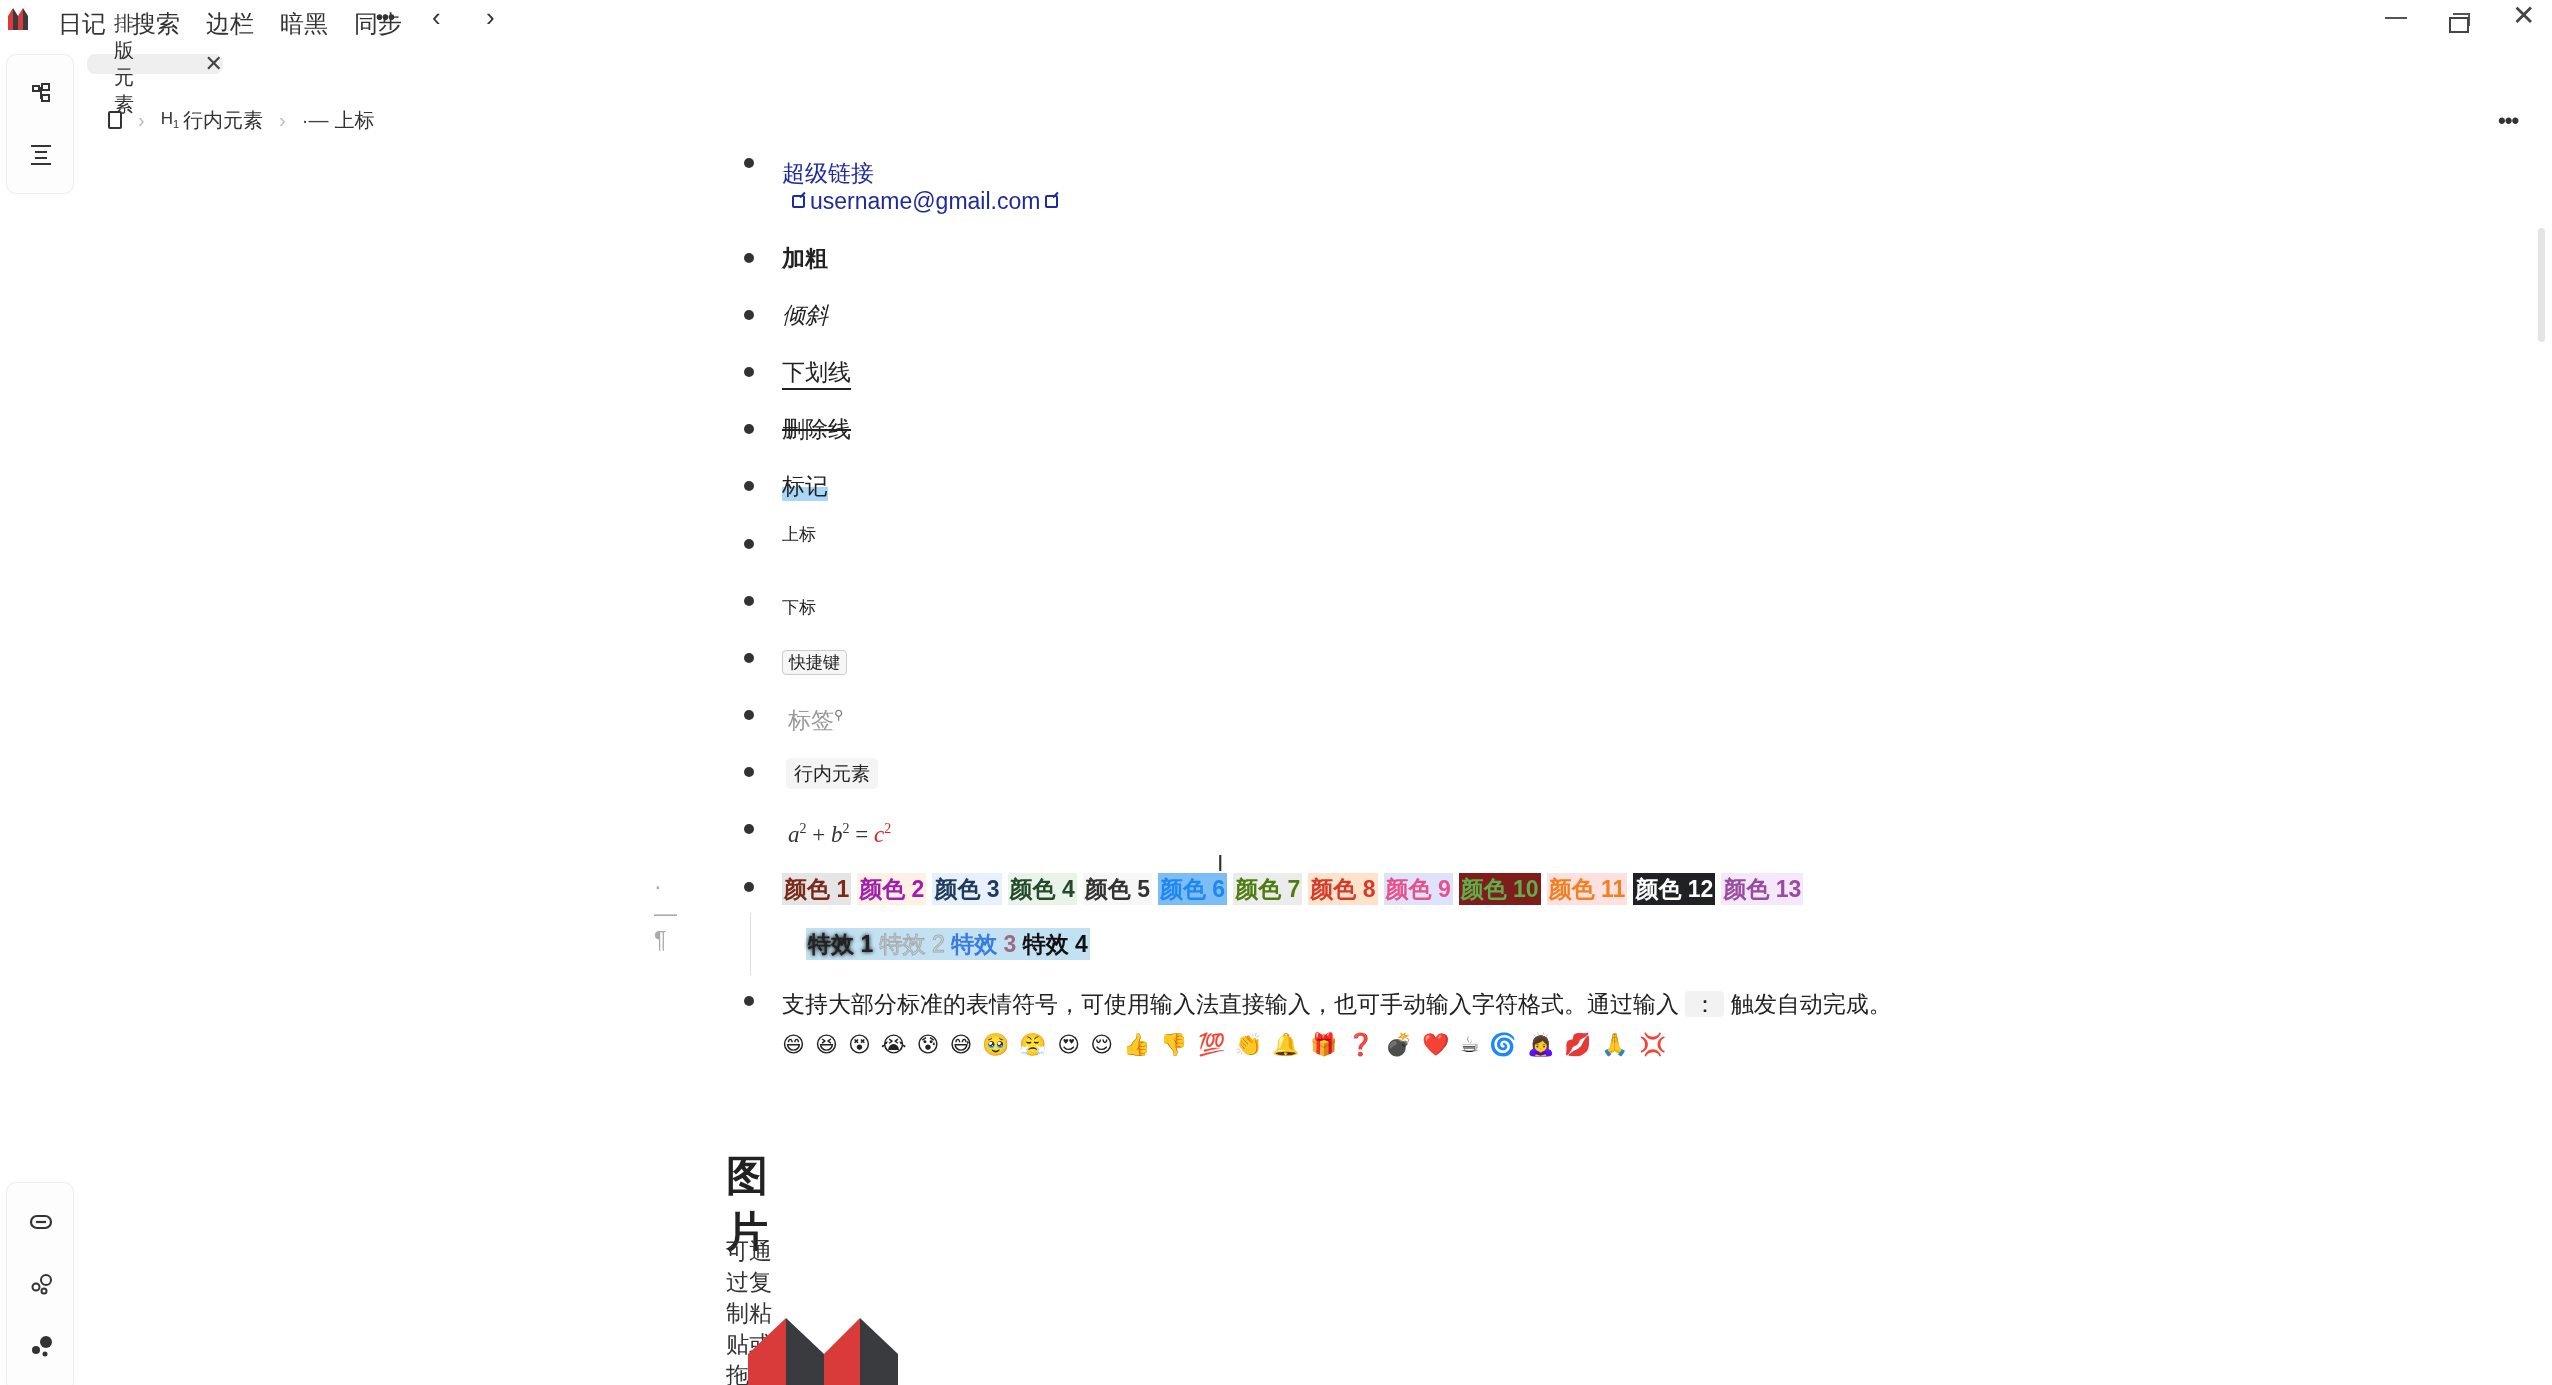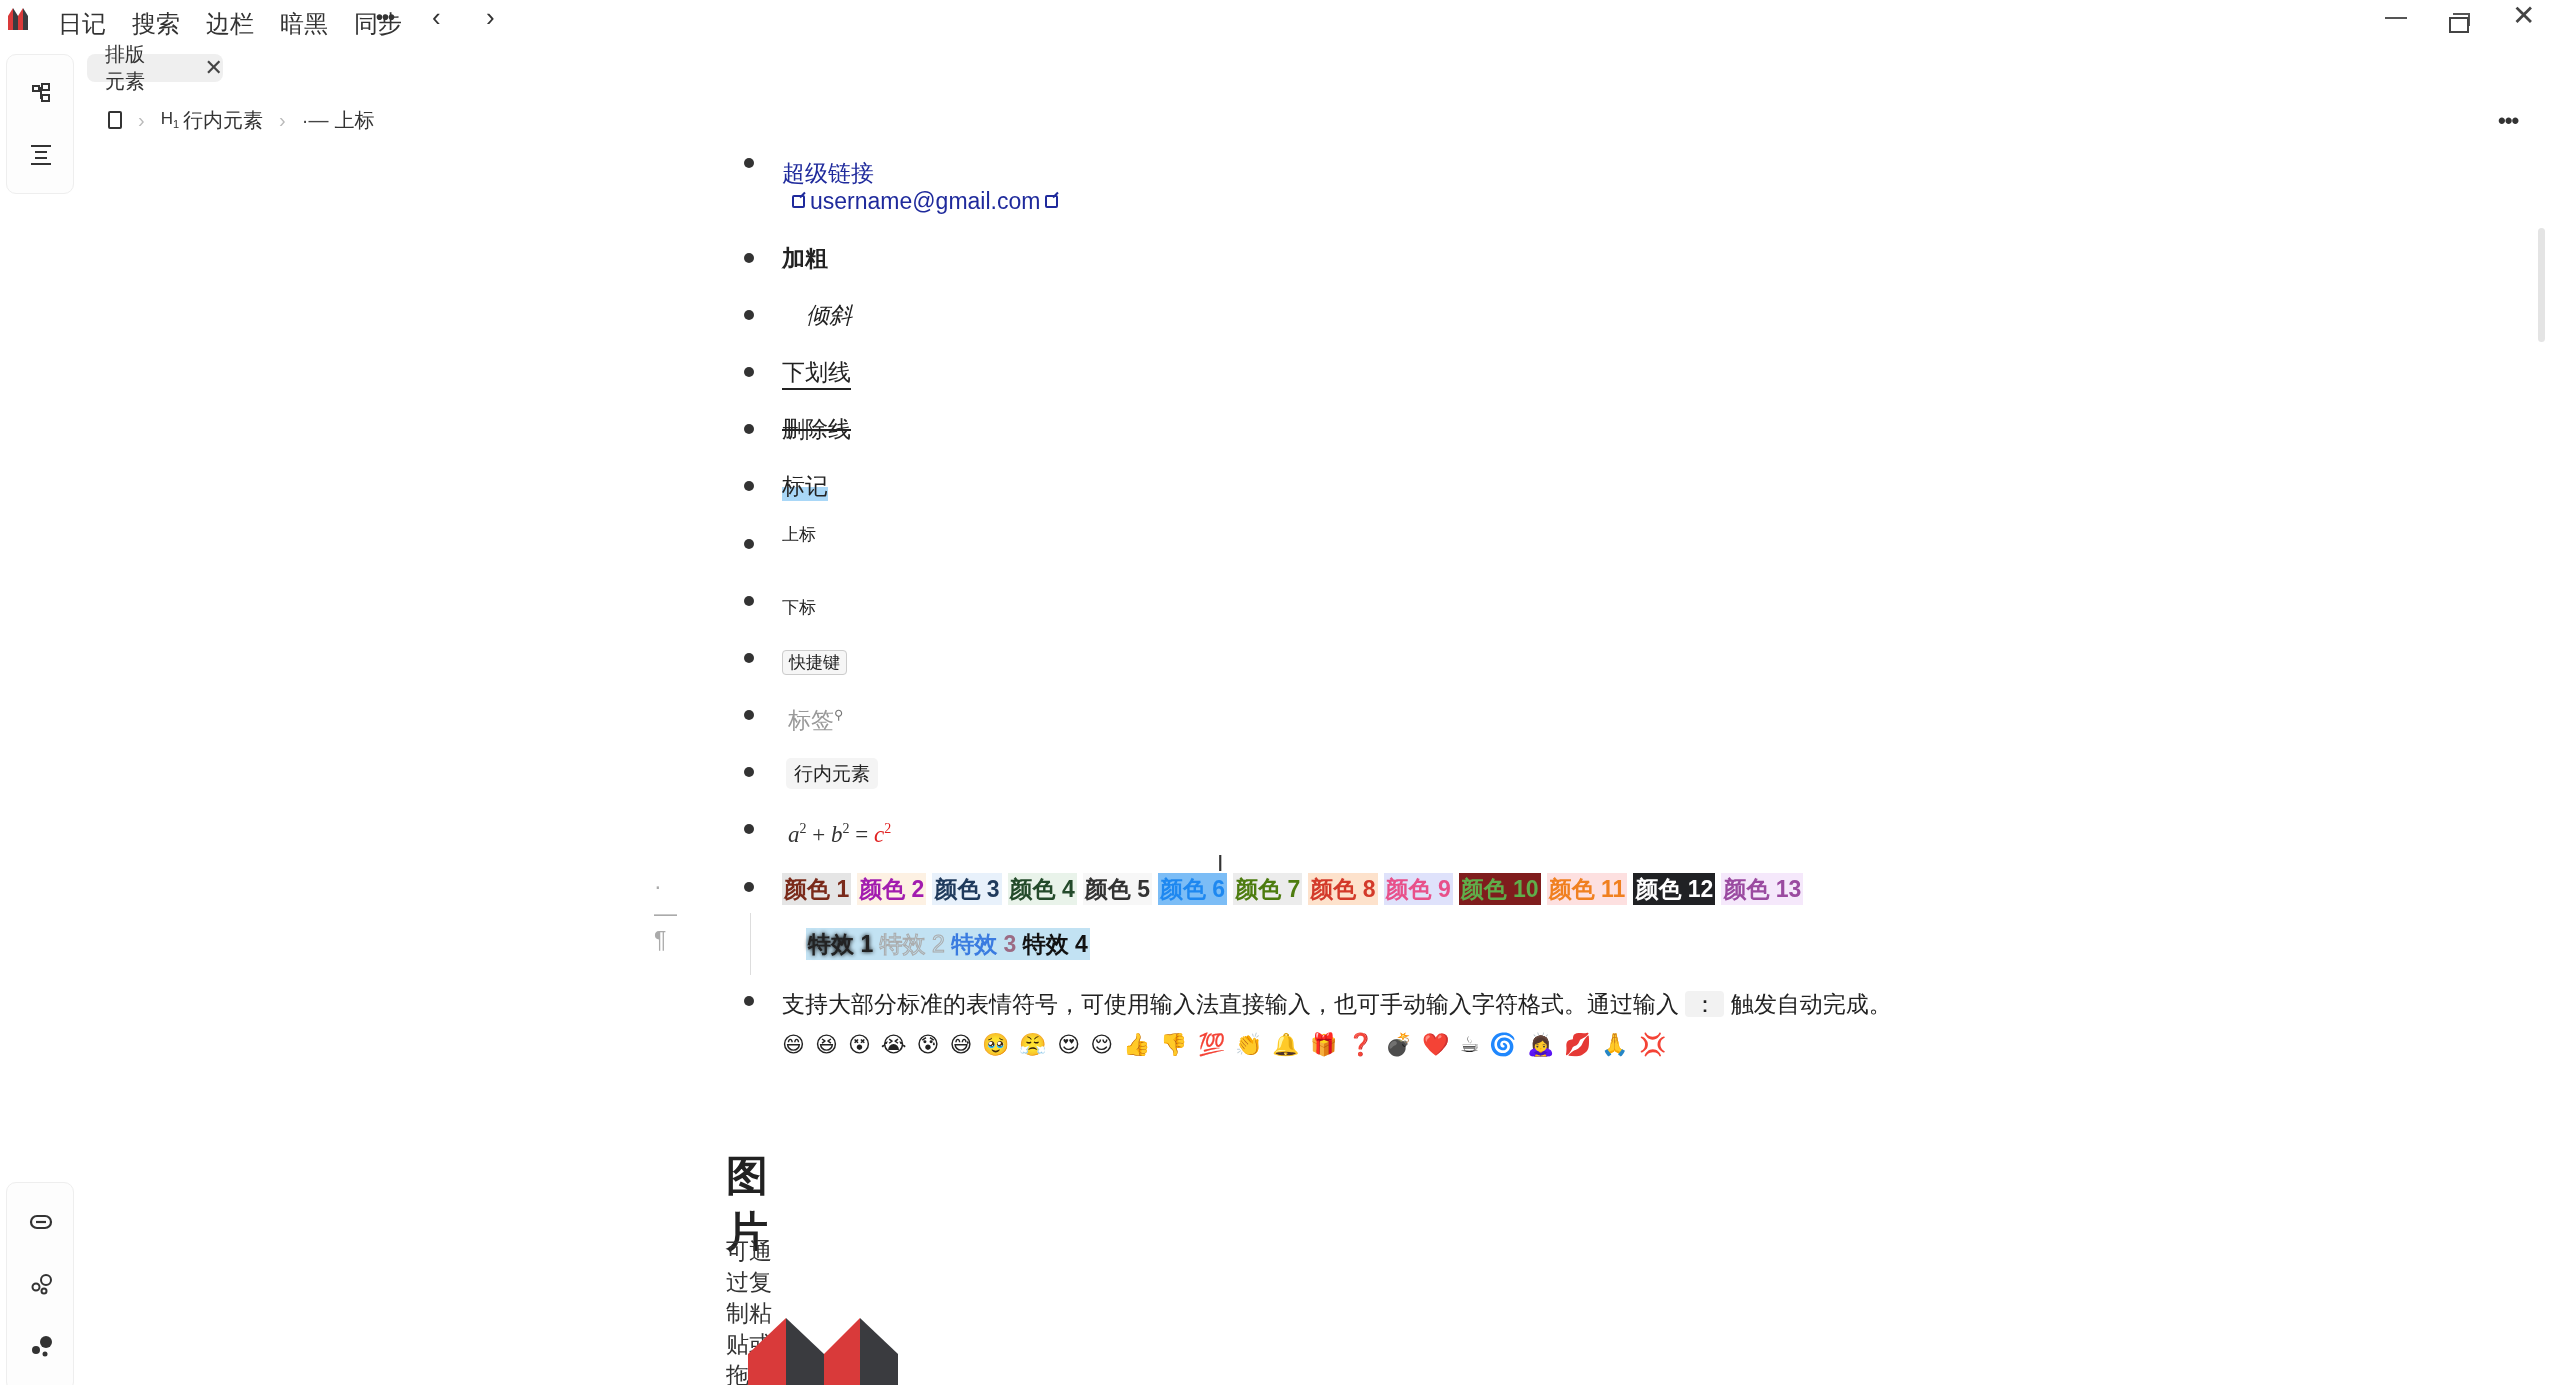--- a/index.html
+++ b/index.html
@@ -19,21 +19,21 @@
   .win-max::before { content: ""; position: absolute; left: 4px; top: 0; width: 15px; height: 11px; border: 2px solid #555; border-bottom: none; border-left: none; }
   .win-max::after { content: ""; position: absolute; left: 0; top: 4px; width: 16px; height: 12px; border: 2px solid #444; background: #fff; }
   .win-close { position: absolute; left: 2512px; top: 2px; font-size: 28px; color: #444; line-height: 1; }
 
   
   .dock-top { position: absolute; left: 6px; top: 54px; width: 68px; height: 140px; border: 1px solid #eee; border-radius: 10px; background: #fdfdfd; }
   .dock-bottom { position: absolute; left: 6px; top: 1182px; width: 68px; height: 210px; border: 1px solid #eee; border-radius: 10px; background: #fdfdfd; }
   .dock-icon { position: absolute; left: 0; width: 68px; text-align: center; color: #333; font-size: 24px; cursor: pointer; }
 
   
-  .tab { position: absolute; left: 87px; top: 54px; height: 28px; width: 136px; background: #efefef; border-radius: 8px; display: flex; align-items: center; padding-left: 18px; font-size: 20px; color: #333; gap: 44px; }
+  .tab { position: absolute; left: 87px; top: 54px; height: 20px; width: 136px; background: #efefef; border-radius: 8px; display: flex; align-items: center; padding-left: 27px; font-size: 20px; color: #333; gap: 44px; }
   .tab-close { margin-left: 14px; font-size: 22px; color: #444; cursor: pointer; }
 
   
   .breadcrumb { position: absolute; left: 108px; top: 105px; height: 30px; display: flex; align-items: center; font-size: 20px; color: #333; }
   .bc-sep { color: #bbb; margin: 0 16px; font-size: 20px; }
   .bc-doc { width: 14px; height: 18px; border: 2px solid #333; border-radius: 2px; position: relative; }
   .bc-h1 { font-size: 17px; margin-right: 4px; }
   .bc-h1 sub { font-size: 11px; }
   .bc-dash { color: #444; margin-right: 6px; }
   .page-more { position: absolute; left: 2498px; top: 108px; font-size: 22px; font-weight: bold; color: #333; letter-spacing: -1px; }
@@ -43,21 +43,21 @@
 
   
   .content { position: absolute; left: 0; top: 0; }
   .li { position: absolute; left: 782px; font-size: 23px; line-height: 30px; white-space: nowrap; }
   .bullet { position: absolute; left: 744px; width: 10px; height: 10px; border-radius: 50%; background: #333; }
   .link { color: #1f2a9c; margin-top: 11px; }
   .email { position: absolute; left: 787px; top: 188px; font-size: 23px; color: #1f2a9c; display: flex; align-items: center; }
   .ext-icon { display: inline-block; width: 13px; height: 13px; border: 2px solid #1f2a9c; border-radius: 2px; position: relative; margin: 0 5px; }
   .ext-icon::after { content: ""; position: absolute; right: -3px; top: -3px; width: 7px; height: 2px; background: #1f2a9c; transform: rotate(-45deg); }
   .bold { font-weight: bold; }
-  .italic { font-style: italic; margin-left: 24px; }
+  .italic { font-style: italic; }
   .underline { border-bottom: 2px solid #222; padding-bottom: 1px; }
   .strike { text-decoration: line-through; text-decoration-thickness: 2px; }
   .mark { background: linear-gradient(to bottom, transparent 55%, #a9d7f7 55%); }
   .small { font-size: 17px; }
   .kbd { font-size: 17px; border: 1px solid #ccc; border-radius: 4px; background: #f6f6f6; padding: 2px 6px; }
   .tag { color: #999; font-size: 23px; }
   .tag-search { font-size: 13px; vertical-align: super; color: #777; }
   .code { font-size: 19px; background: #f4f4f4; border-radius: 5px; padding: 5px 8px; }
   .math { font-family: "Liberation Serif", "DejaVu Serif", serif; font-size: 23px; color: #333; }
   .math i { font-style: italic; }

